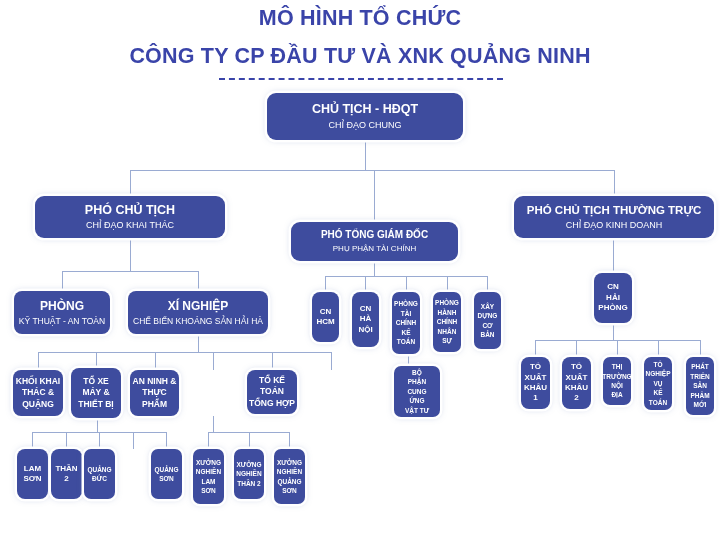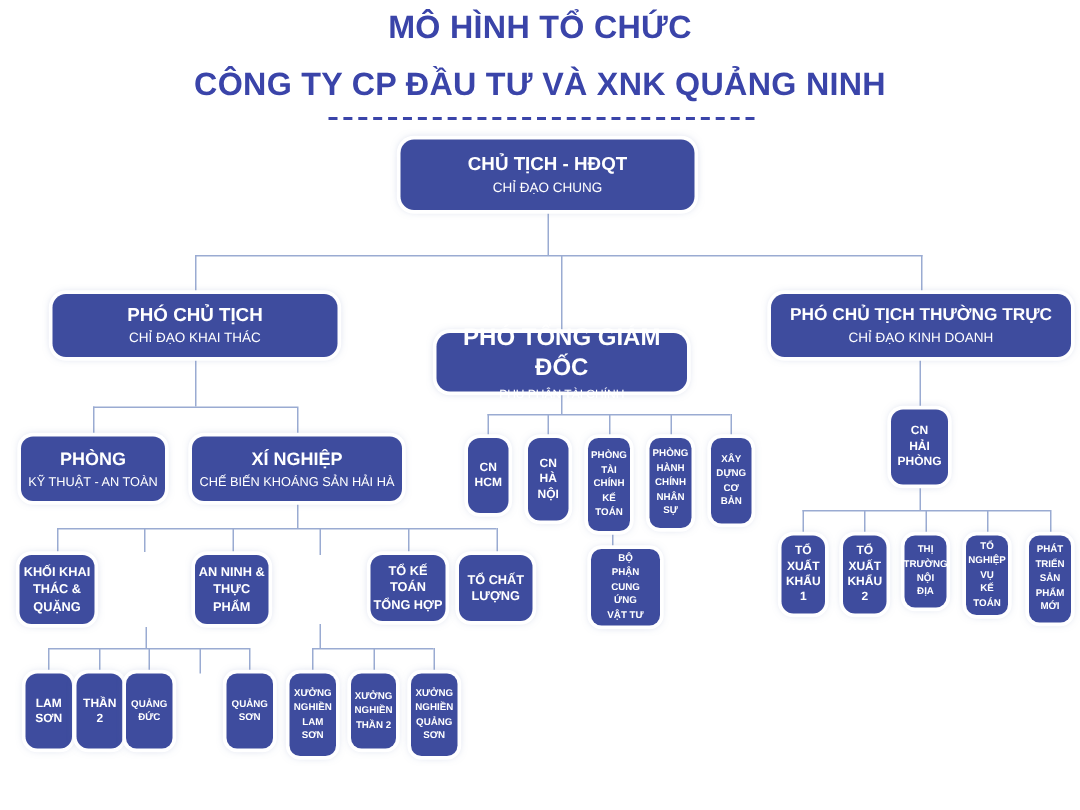--- a/index.html
+++ b/index.html
@@ -89,21 +89,21 @@
   <div class="node lg" style="left:267px;top:93px;width:196px;height:47px">
     <span class="t">CHỦ TỊCH - HĐQT</span>
     <span class="s">CHỈ ĐẠO CHUNG</span>
   </div>
 
   <div class="node lg" style="left:35px;top:196px;width:190px;height:42px">
     <span class="t">PHÓ CHỦ TỊCH</span>
     <span class="s">CHỈ ĐẠO KHAI THÁC</span>
   </div>
   <div class="node lg" style="left:291px;top:222px;width:167px;height:39px">
-    <span class="t" style="font-size:16px">PHÓ TỔNG GIÁM ĐỐC</span>
+    <span class="t" style="font-size:10px">PHÓ TỔNG GIÁM ĐỐC</span>
     <span class="s" style="font-size:8px">PHỤ PHẬN TÀI CHÍNH</span>
   </div>
   <div class="node lg" style="left:514px;top:196px;width:200px;height:42px">
     <span class="t" style="font-size:11.5px">PHÓ CHỦ TỊCH THƯỜNG TRỰC</span>
     <span class="s">CHỈ ĐẠO KINH DOANH</span>
   </div>
 
   <div class="node md" style="left:14px;top:291px;width:96px;height:43px">
     <span class="t">PHÒNG</span>
     <span class="s">KỸ THUẬT - AN TOÀN</span>
@@ -111,32 +111,32 @@
   <div class="node sm" style="left:13px;top:370px;width:50px;height:46px">
       <span class="lbl">KHỐI KHAI
 THÁC &amp;
 QUẶNG</span>
     </div>
 
   <div class="node md" style="left:128px;top:291px;width:140px;height:43px">
     <span class="t">XÍ NGHIỆP</span>
     <span class="s">CHẾ BIẾN KHOÁNG SẢN HẢI HÀ</span>
   </div>
+  <div class="node sm" style="left:71px;top:368px;width:50px;height:50px">
+      <span class="lbl">TỔ XE MÁY &amp;
+THIẾT BỊ</span>
+    </div>
   <div class="node sm" style="left:130px;top:370px;width:49px;height:46px">
       <span class="lbl">AN NINH &amp;
 THỰC
 PHẨM</span>
     </div>
   <div class="node sm" style="left:247px;top:370px;width:50px;height:44px">
       <span class="lbl">TỔ KẾ TOÁN
 TỔNG HỢP</span>
-    </div>
-  <div class="node sm" style="left:306px;top:370px;width:49px;height:44px">
-      <span class="lbl">TỔ CHẤT
-LƯỢNG</span>
     </div>
 
   <div class="node xs" style="left:17px;top:449px;width:31px;height:50px">
       <span class="lbl">LAM
 SƠN</span>
     </div>
   <div class="node xs" style="left:51px;top:449px;width:31px;height:50px">
       <span class="lbl">THẦN
 2</span>
     </div>

